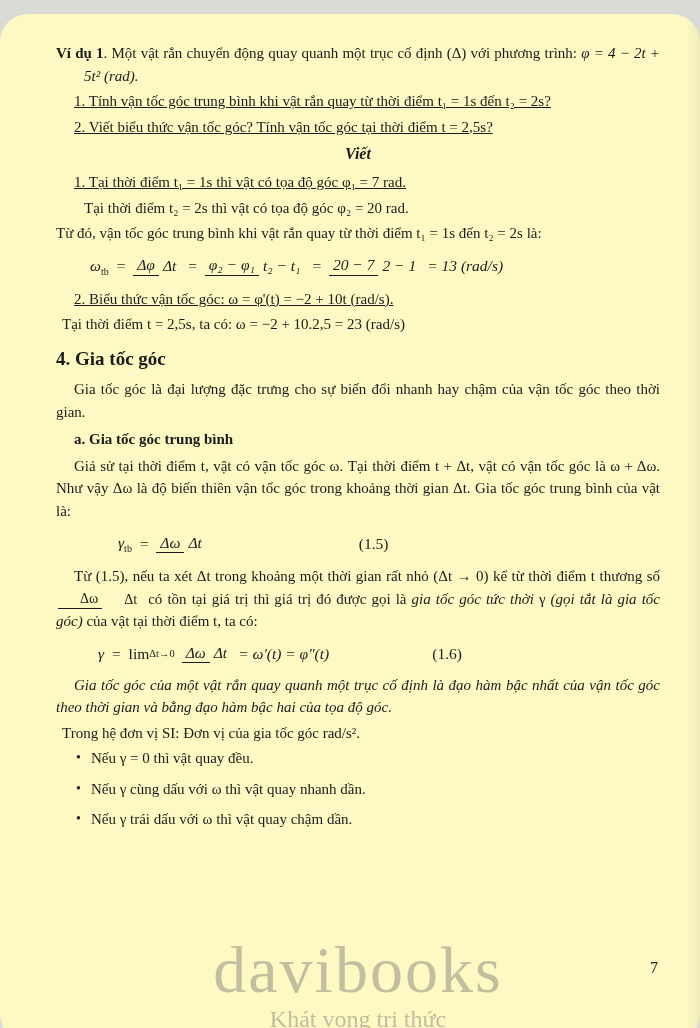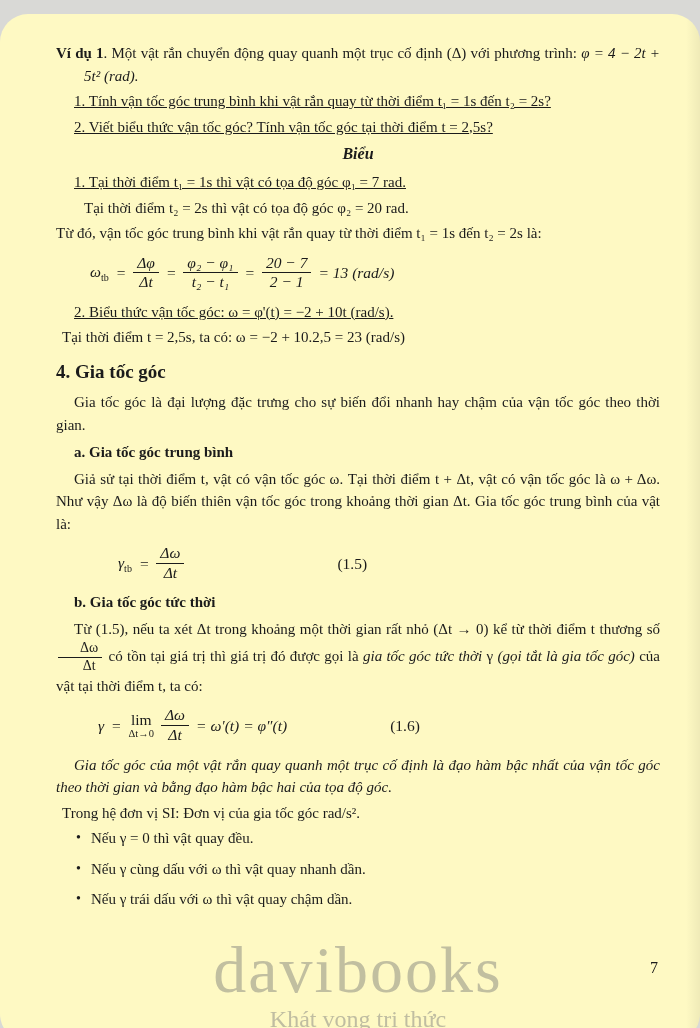--- a/index.html
+++ b/index.html
@@ -41,26 +41,26 @@
     font-style:italic; font-size:15.5px;
     margin:9px 0 9px 34px;
   }
   .formula .fsub { font-size:10px; font-style:normal; }
   .f15 { margin-left:62px;text-align:center; }
   .f16 { margin-left:42px; }
   .ftag { font-style:normal; }
   .f15 .ftag { margin-left:146px; }
   .f16 .ftag { margin-left:96px; }
 
-  .frac { display:inline-flex; flex-direction:column; align-items:center; vertical-align:middle; line-height:1.2; }
+  .frac { display:inline-flex; flex-direction:row; align-items:center; vertical-align:middle; line-height:1.2; }
   .frac .num { display:block; border-bottom:1.2px solid #1b1b1b; padding:0 4px; }
   .frac .den { display:block; padding:0 4px; }
   .frac.inline { font-size:14px; margin:0 2px; }
 
-  .lim { display:inline-flex; flex-direction:column; align-items:center; line-height:1; font-style:normal; }
+  .lim { display:inline-flex; flex-direction:row; align-items:center; line-height:1; font-style:normal; }
   .lim .lim-sub { font-size:10.5px; margin-top:1px; }
 
   
   .bullet { padding-left:20px; margin-bottom:8px; display:flex; gap:10px; }
   .bullet .marker { font-size:14px; }
 
   
   .watermark {
     position:absolute; left:16px; right:0; bottom:8px;
     text-align:center; pointer-events:none;
@@ -80,21 +80,21 @@
 </head>
 <body>
 
 <div class="page">
 
   <p class="hang"><b>Ví dụ 1</b><span>. Một vật rắn chuyển động quay quanh một trục cố định (Δ) với phương trình: </span><span class="it">φ = 4 − 2t + 5t² (rad).</span></p>
 
   <p class="ind18">1. Tính vận tốc góc trung bình khi vật rắn quay từ thời điểm t₁ = 1s đến t₂ = 2s?</p>
   <p class="ind18">2. Viết biểu thức vận tốc góc? Tính vận tốc góc tại thời điểm t = 2,5s?</p>
 
-  <p class="center-head">Biểu</p>
+  <p class="center-head">Viết</p>
 
   <p class="ind18">1. Tại thời điểm t₁ = 1s thì vật có tọa độ góc φ₁ = 7 rad.</p>
   <p class="ind28">Tại thời điểm t₂ = 2s thì vật có tọa độ góc φ₂ = 20 rad.</p>
   <p>Từ đó, vận tốc góc trung bình khi vật rắn quay từ thời điểm t₁ = 1s đến t₂ = 2s là:</p>
 
   <div class="formula">
     <span><span>ω</span><sub class="fsub">tb</sub></span>
     <span>=</span>
     <span class="frac">
         <span class="num">Δφ</span>
@@ -125,21 +125,20 @@
   <div class="formula f15">
     <span><span>γ</span><sub class="fsub">tb</sub></span>
     <span>=</span>
     <span class="frac">
         <span class="num">Δω</span>
         <span class="den">Δt</span>
       </span>
     <span class="ftag">(1.5)</span>
   </div>
 
-  <p class="sub-head">b. Gia tốc góc tức thời</p>
 
   <p class="first-indent">
     <span>Từ (1.5), nếu ta xét Δt trong khoảng một thời gian rất nhỏ (Δt → 0) kể từ thời điểm t thương số</span>
     <span class="frac inline">
         <span class="num">Δω</span>
         <span class="den">Δt</span>
       </span>
     <span>có tồn tại giá trị thì giá trị đó được gọi là</span>
     <span class="it">gia tốc góc tức thời</span>
     <span>γ</span>

